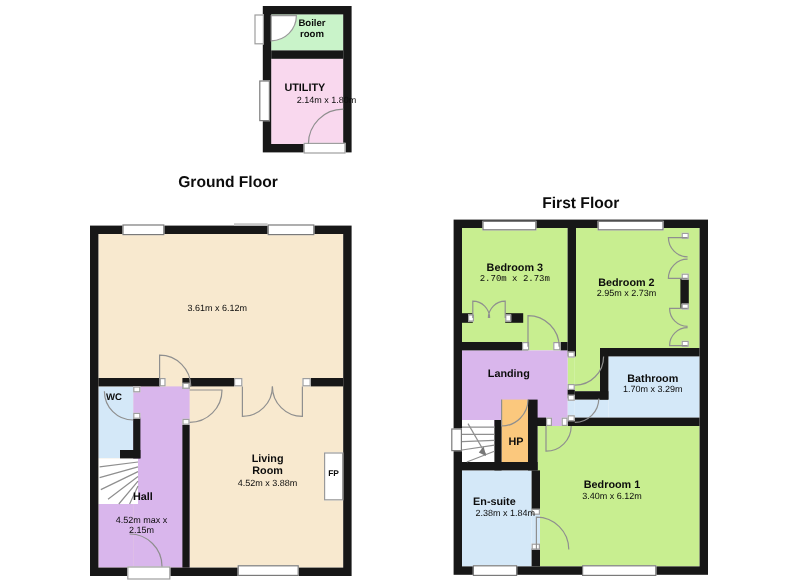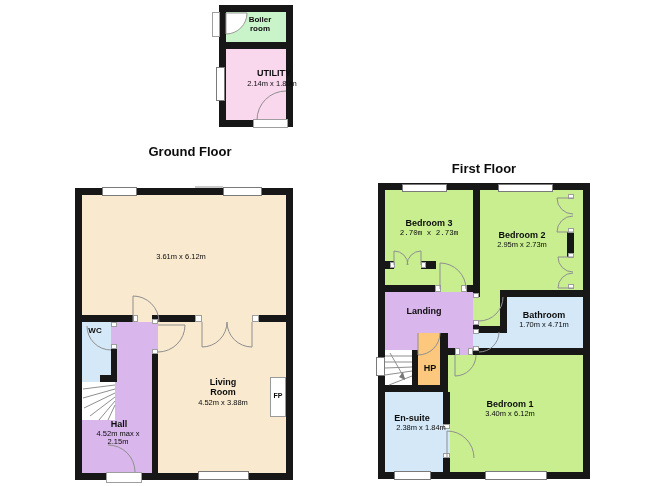--- a/index.html
+++ b/index.html
@@ -152,37 +152,37 @@
     <path d="M 573,257 L 558,257 A 15,15 0 0 0 573,272 M 573,288 L 558,288 A 15,15 0 0 1 573,273"></path>
     <path d="M 385,356 L 412,356 M 385,362 L 412,362 M 385,368 L 412,367 M 385,375 L 412,371 M 389,385 L 412,376"></path>
     <path d="M 390,353 L 405,379"></path>
     <path class="arrowhead" d="M 405,380 L 399,377 L 403,372 Z"></path>
   </svg>
 
   <div class="lbl title" style="left:190px;top:144px;">Ground Floor</div>
   <div class="lbl title" style="left:484px;top:161px;">First Floor</div>
 
   <div class="lbl rname small" style="left:260px;top:15px;width:34px;line-height:9px;">Boiler room</div>
-  <div class="lbl rname" style="left:254px;top:69px;margin-left:20px;">UTILITY</div>
+  <div class="lbl rname" style="left:254px;top:69px;">UTILITY</div>
   <div class="lbl rdims" style="left:272px;top:80px;">2.14m x 1.80m</div>
 
   <div class="lbl rdims" style="left:181px;top:253px;">3.61m x 6.12m</div>
   <div class="lbl rname" style="left:223px;top:378px;width:40px;">Living Room</div>
   <div class="lbl rdims" style="left:223px;top:399px;">4.52m x 3.88m</div>
-  <div class="lbl rname" style="left:119px;top:420px;">Hall</div>
+  <div class="lbl rname" style="left:119px;top:410px;">Hall</div>
   <div class="lbl rdims wrap" style="left:118px;top:430px;width:52px;">4.52m max x 2.15m</div>
   <div class="lbl rname small" style="left:95px;top:326px;">WC</div>
   <div class="lbl rname" style="left:278px;top:391px;font-size:7px;">FP</div>
 
   <div class="lbl rname" style="left:429px;top:219px;">Bedroom 3</div>
   <div class="lbl rdims" style="left:429px;top:229px;font-family:Liberation Mono, monospace;">2.70m x 2.73m</div>
   <div class="lbl rname" style="left:522px;top:231px;">Bedroom 2</div>
   <div class="lbl rdims" style="left:522px;top:241px;">2.95m x 2.73m</div>
   <div class="lbl rname" style="left:544px;top:311px;">Bathroom</div>
-  <div class="lbl rdims" style="left:544px;top:321px;">1.70m x 4.71m</div>
+  <div class="lbl rdims" style="left:544px;top:321px;">1.70m x 3.29m</div>
   <div class="lbl rname" style="left:424px;top:307px;">Landing</div>
   <div class="lbl rname" style="left:430px;top:364px;">HP</div>
   <div class="lbl rname" style="left:412px;top:414px;">En-suite</div>
   <div class="lbl rdims" style="left:411px;top:424px;padding-left:20px;">2.38m x 1.84m</div>
   <div class="lbl rname" style="left:510px;top:400px;">Bedroom 1</div>
   <div class="lbl rdims" style="left:510px;top:410px;">3.40m x 6.12m</div>
 
 </div>
 
 </body></html>

